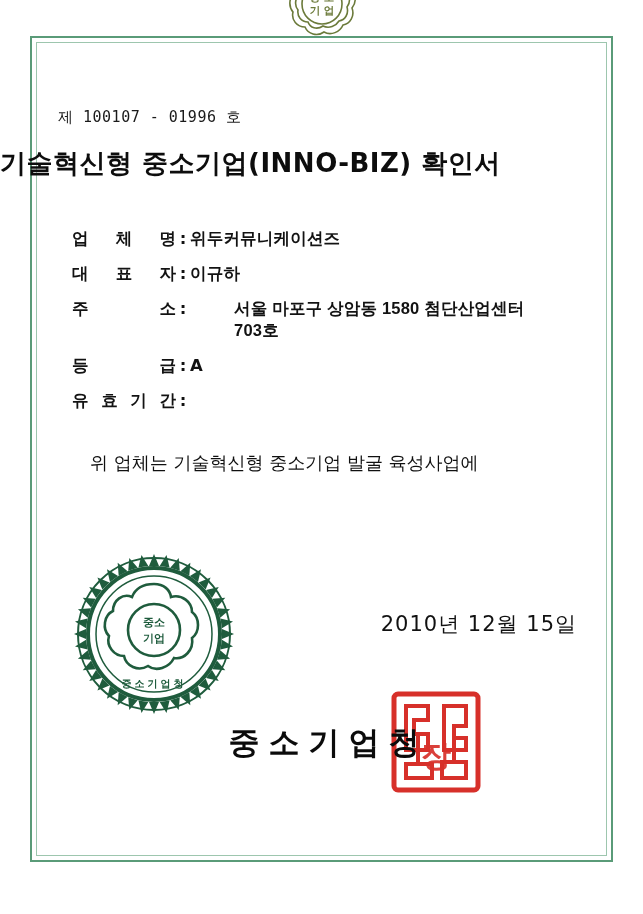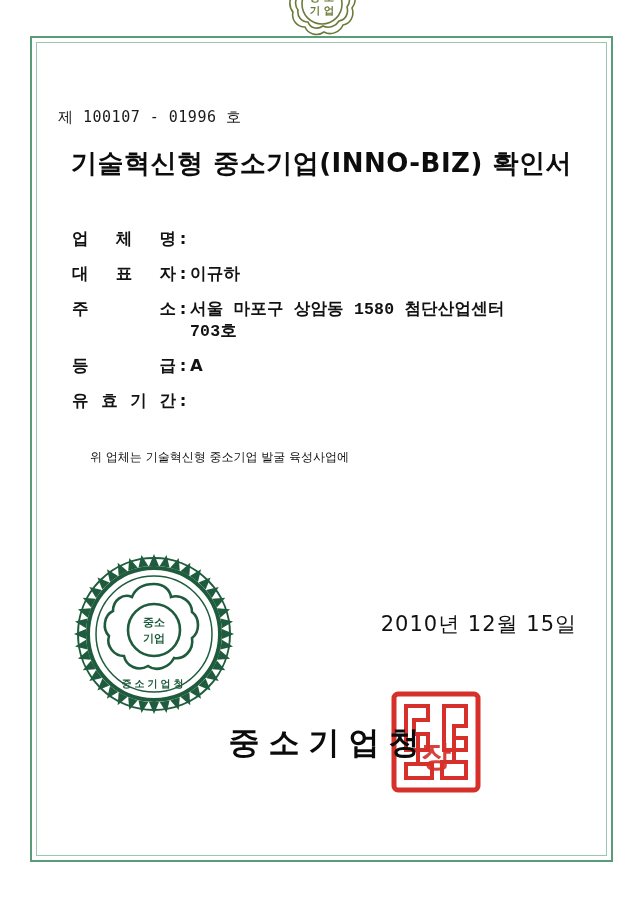--- a/index.html
+++ b/index.html
@@ -60,21 +60,20 @@
     white-space: nowrap;
     text-align: right;
   }
 
   
   .main-title {
     position: absolute;
     left: 0;
     right: 0;
     top: 146px;
-    text-align: center;
     font-family: "DejaVu Sans", sans-serif;
     font-size: 26px;
     font-weight: bold;
     letter-spacing: 0.5px;
     color: #0d0d0d;
   }
 
   
   .fields {
     position: absolute;
@@ -103,31 +102,32 @@
     flex: 0 0 14px;
     text-align: center;
     font-weight: bold;
   }
   .field-value {
     flex: 1 1 auto;
     font-weight: bold;
     letter-spacing: 0.2px;
   }
   .field-value.mono {
-    font-family: Liberation Mono, monospace;
+    font-family: Liberation Sans, sans-serif;
+    margin-left: 44px;
   }
 
   
   .body-text {
     position: absolute;
     left: 62px;
     top: 448px;
     width: 500px;
     font-family: "DejaVu Sans", sans-serif;
-    font-size: 12px;
+    font-size: 18px;
     line-height: 1.62;
     color: #101010;
     text-align: justify;
   }
   .body-text .indent { padding-left: 28px; }
 
   
   .date-line {
     position: absolute;
     right: 66px;
@@ -218,20 +218,21 @@
 
 <div class="fields">
 
   <div class="field-row">
     <div class="field-label">
       <span>업</span>
       <span>체</span>
       <span>명</span>
     </div>
     <div class="field-sep">:</div>
+    <div class="field-value">위두커뮤니케이션즈</div>
   </div>
 
   <div class="field-row">
     <div class="field-label">
       <span>대</span>
       <span>표</span>
       <span>자</span>
     </div>
     <div class="field-sep">:</div>
     <div class="field-value">이규하</div>

